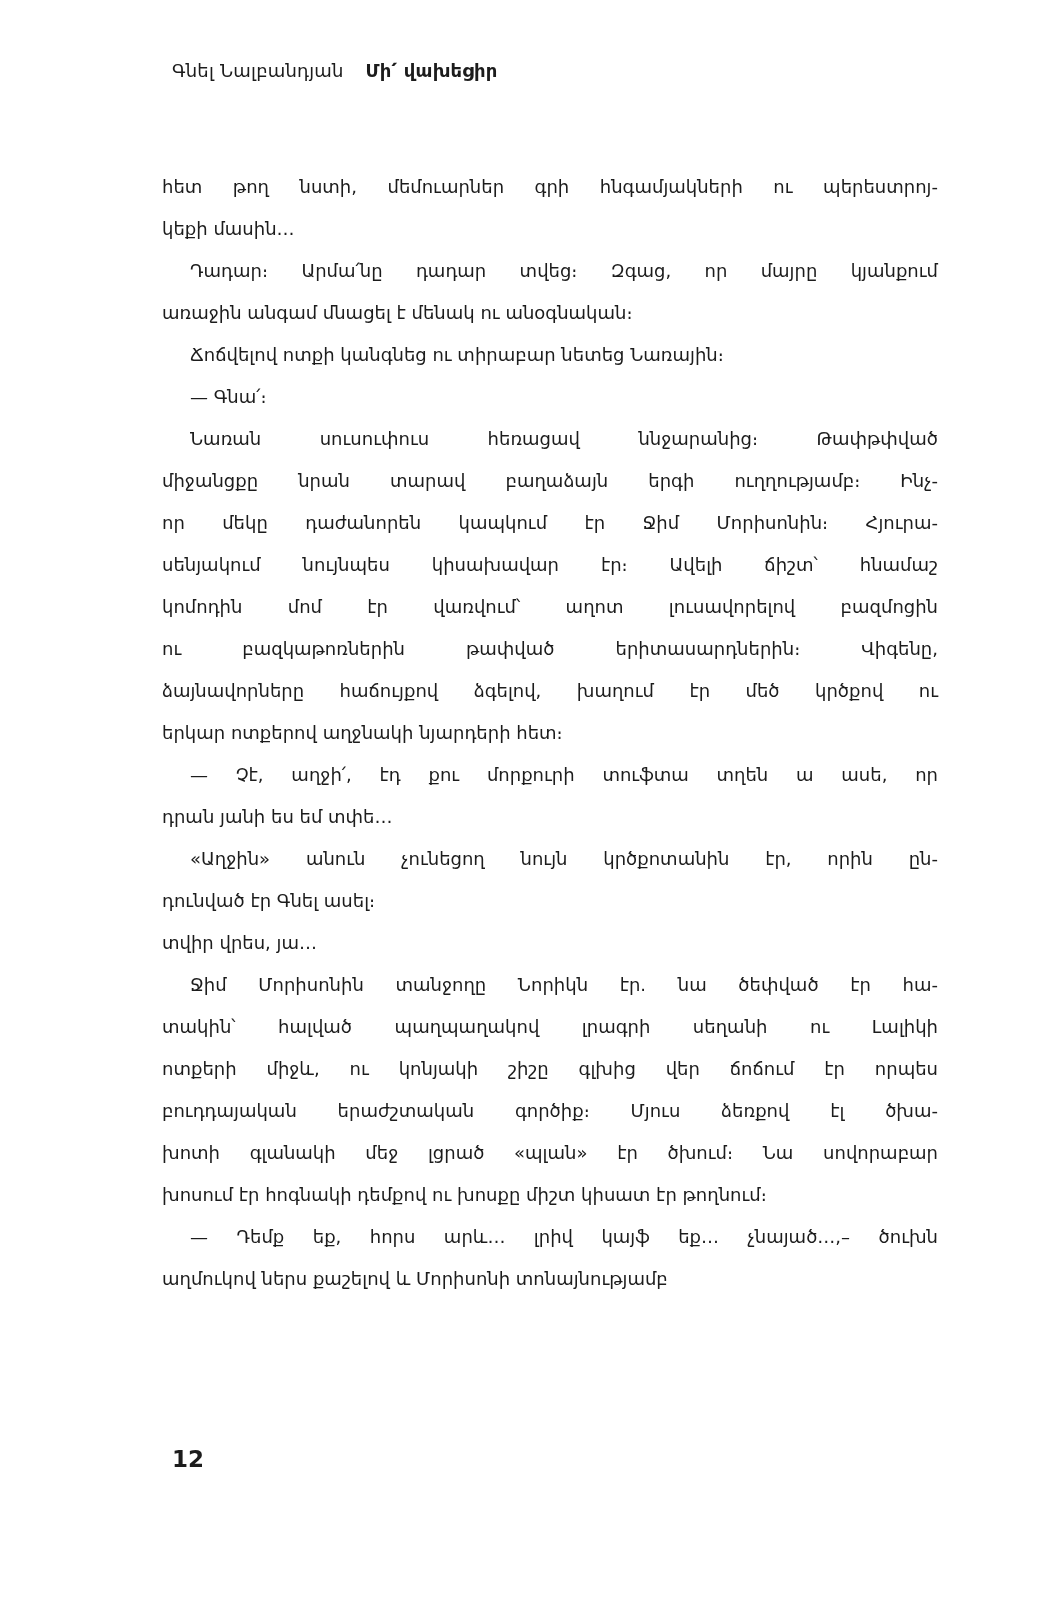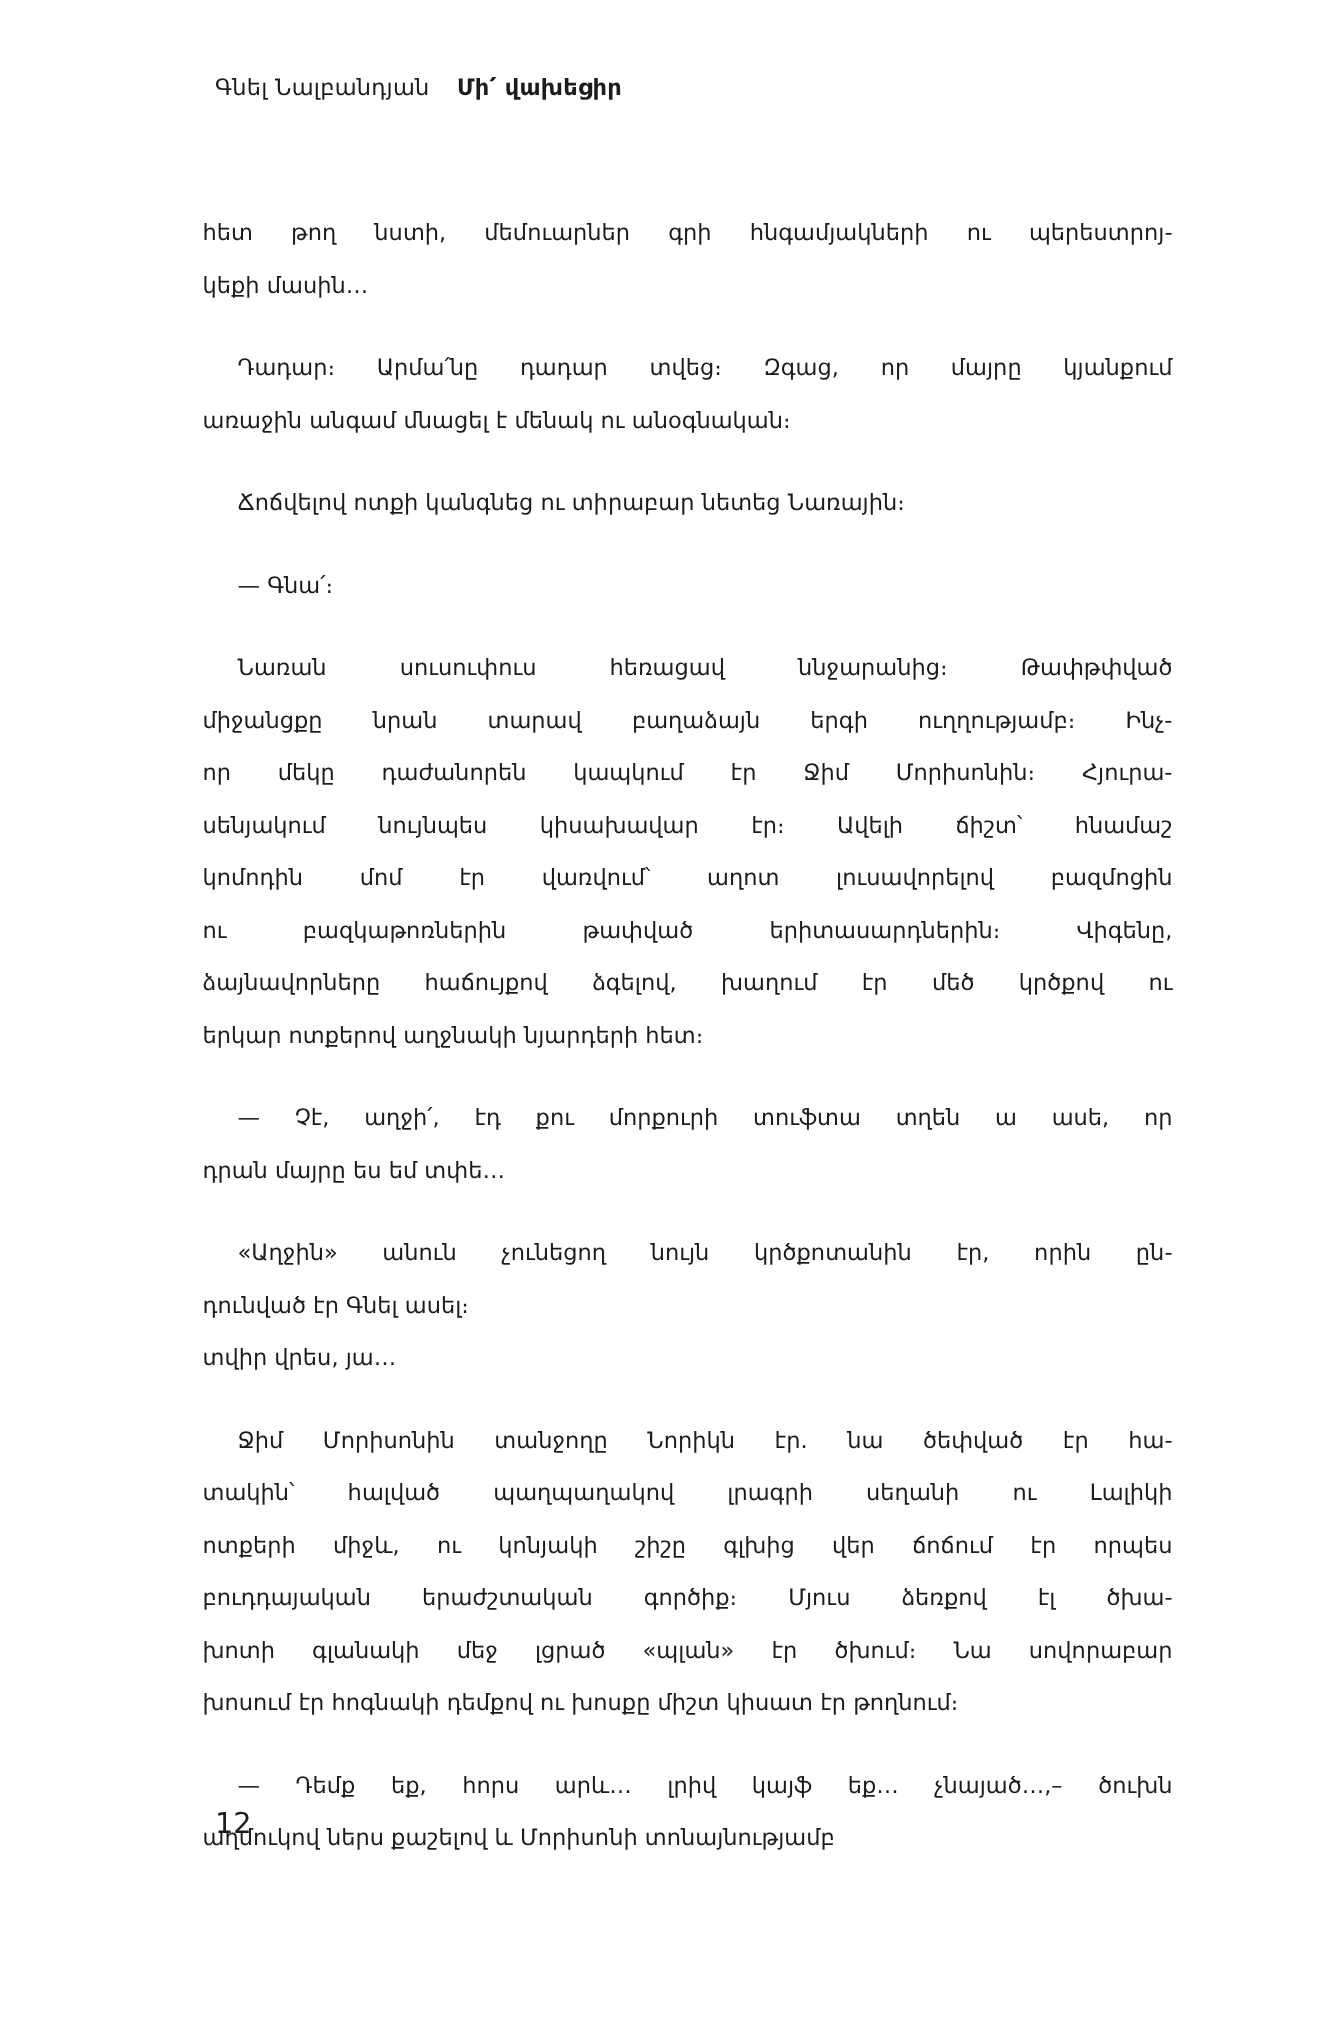--- a/index.html
+++ b/index.html
@@ -40,27 +40,27 @@
     white-space: nowrap;
     overflow: visible;
   }
   .line.j {
     white-space: normal;
     text-align: justify;
     text-align-last: justify;
   }
   .line.first {
     padding-left: 28px;
-    margin-top: 24px;
   }
   .page-number {
     position: absolute;
     left: 172px;
     top: 1446px;
     font-size: 23px;
+    font-weight: bold;
   }
 </style>
 </head>
 <body>
 
 <div class="page">
 
   <header class="running-head">
     <span class="author">Գնել Նալբանդյան</span>
     <span class="title">Մի՛ վախեցիր</span>
@@ -86,21 +86,21 @@
         <div class="line j">միջանցքը նրան տարավ բաղաձայն երգի ուղղությամբ։ Ինչ-</div>
         <div class="line j">որ մեկը դաժանորեն կապկում էր Ջիմ Մորիսոնին։ Հյուրա-</div>
         <div class="line j">սենյակում նույնպես կիսախավար էր։ Ավելի ճիշտ՝ հնամաշ</div>
         <div class="line j">կոմոդին մոմ էր վառվում՝ աղոտ լուսավորելով բազմոցին</div>
         <div class="line j">ու բազկաթոռներին թափված երիտասարդներին։ Վիգենը,</div>
         <div class="line j">ձայնավորները հաճույքով ձգելով, խաղում էր մեծ կրծքով ու</div>
         <div class="line">երկար ոտքերով աղջնակի նյարդերի հետ։</div>
       </div>
       <div class="paragraph">
         <div class="line j first">— Չէ, աղջի՛, էդ քու մորքուրի տուֆտա տղեն ա ասե, որ</div>
-        <div class="line">դրան մայրը ես եմ տփե…</div>
+        <div class="line">դրան յանի ես եմ տփե…</div>
       </div>
       <div class="paragraph">
         <div class="line j first">«Աղջին» անուն չունեցող նույն կրծքոտանին էր, որին ըն-</div>
         <div class="line">դունված էր Գնել ասել։</div>
       </div>
       <div class="paragraph">
         <div class="line">տվիր վրես, յա…</div>
       </div>
       <div class="paragraph">
         <div class="line j first">Ջիմ Մորիսոնին տանջողը Նորիկն էր. նա ծեփված էր հա-</div>

